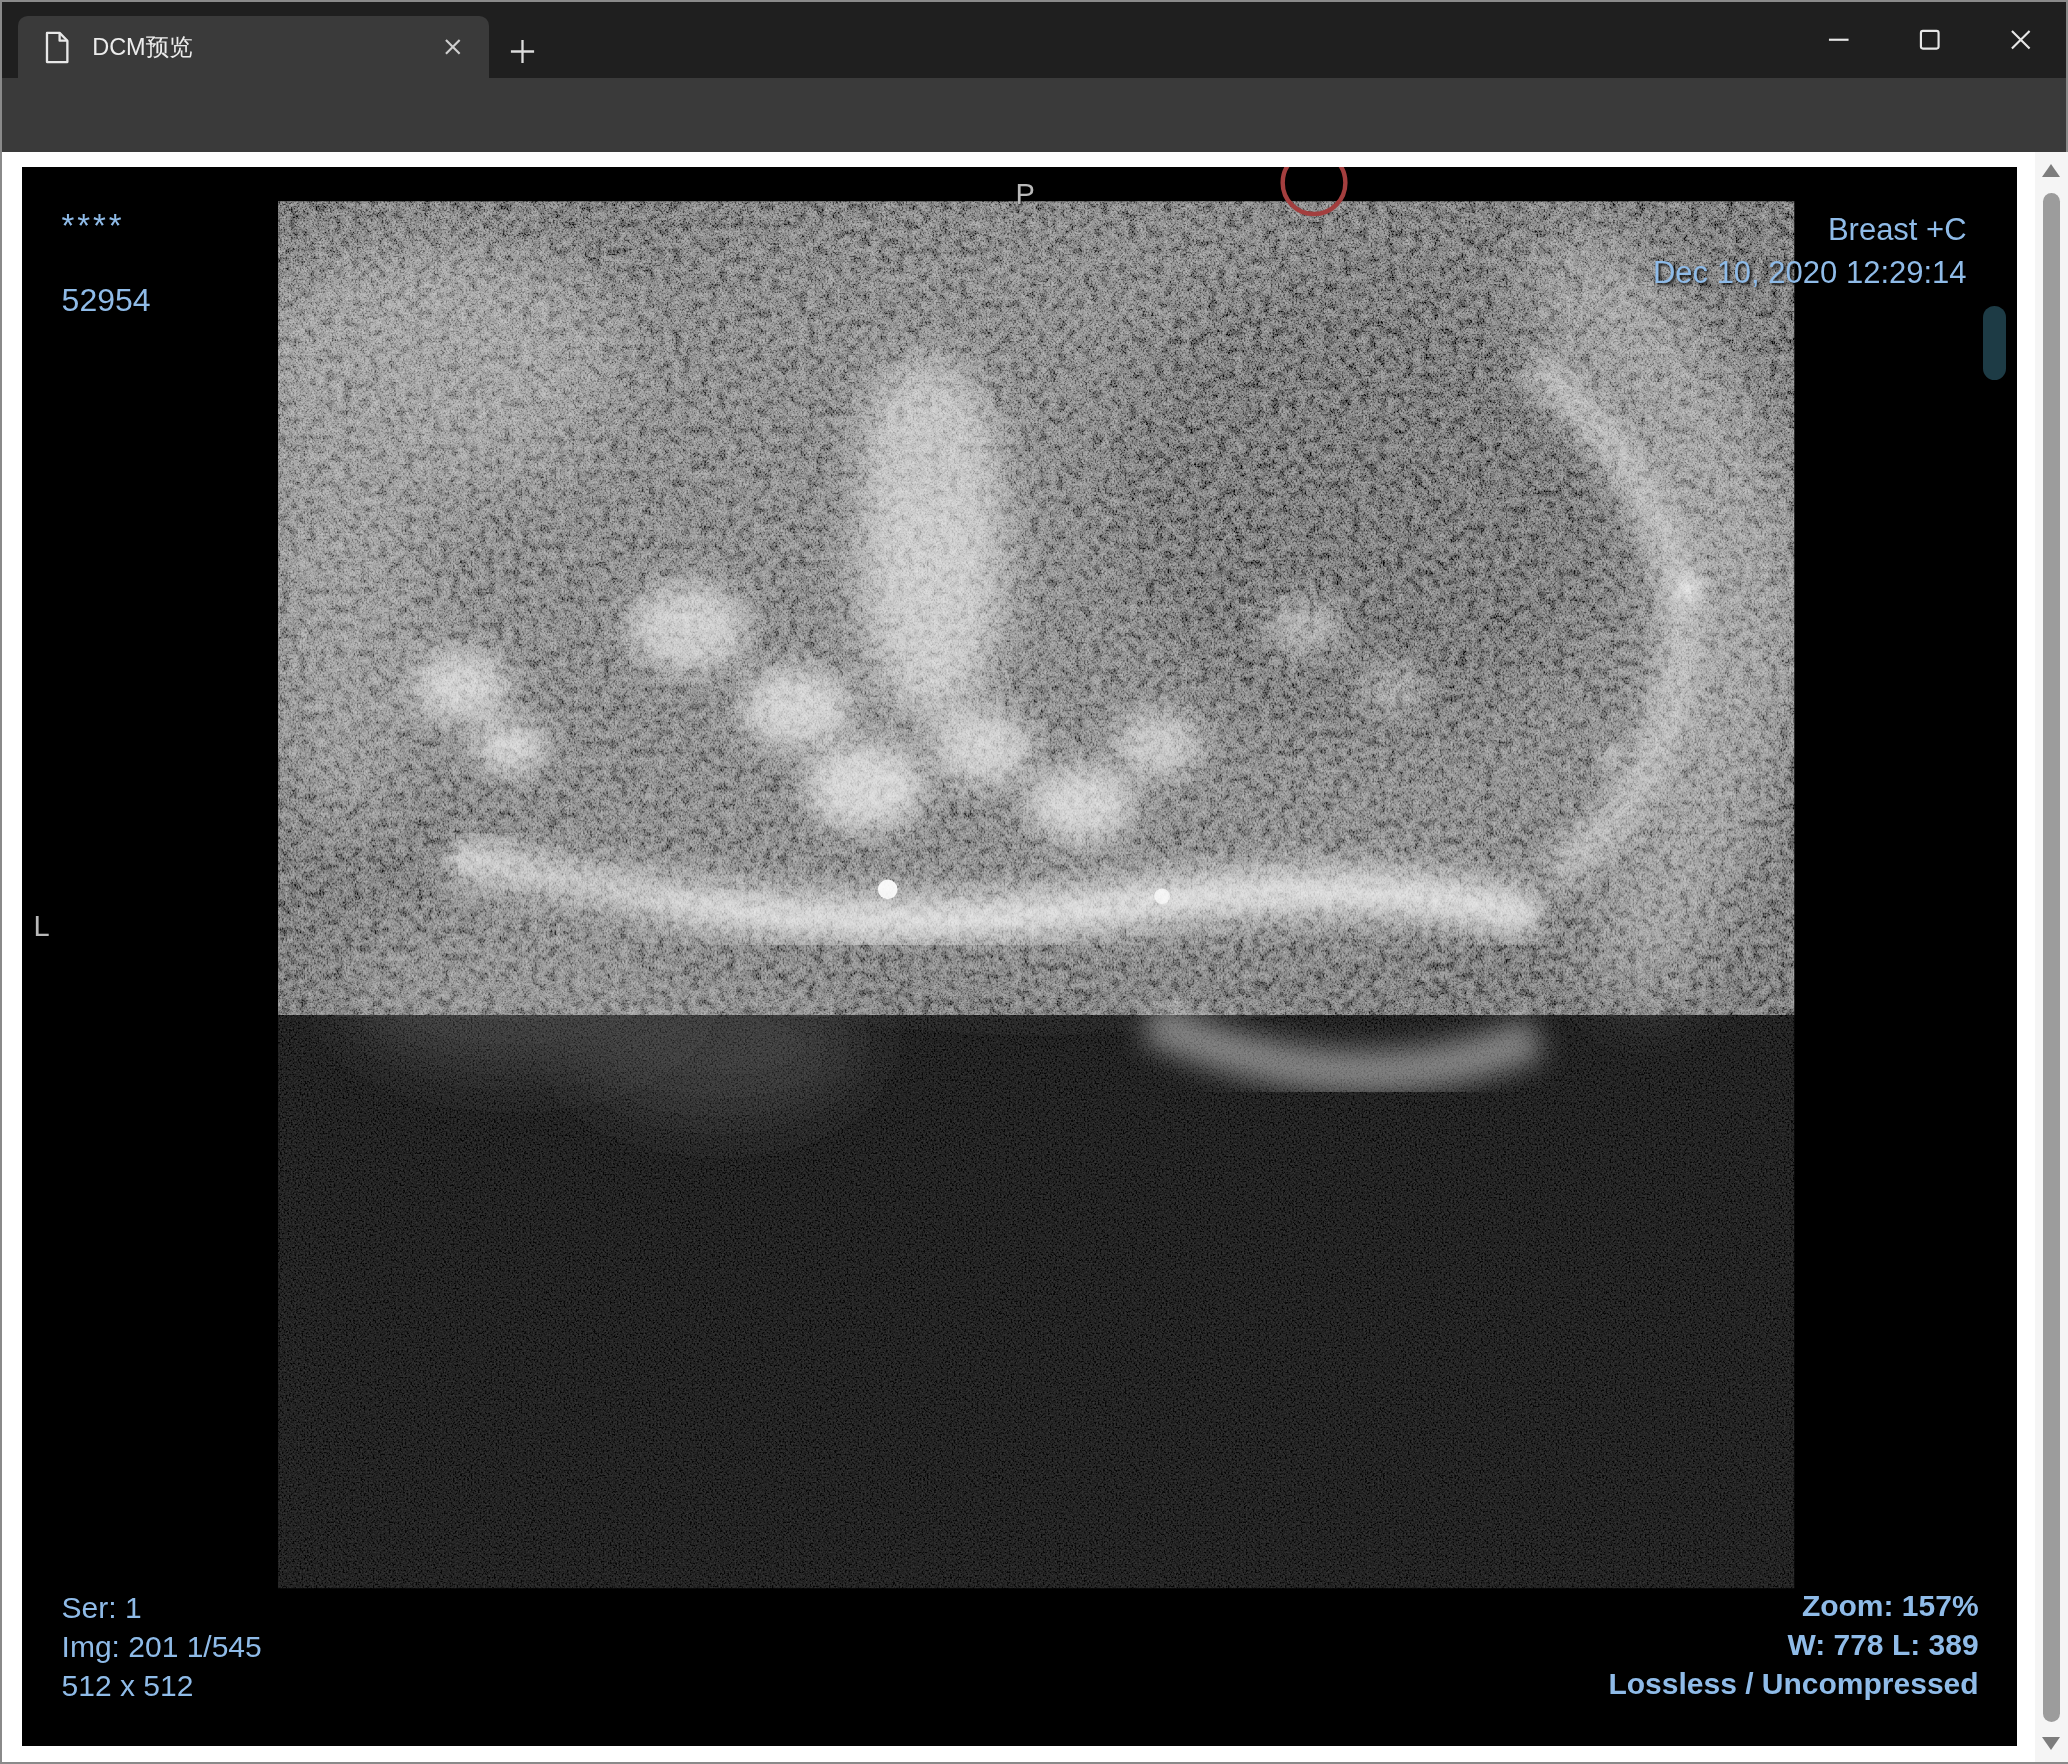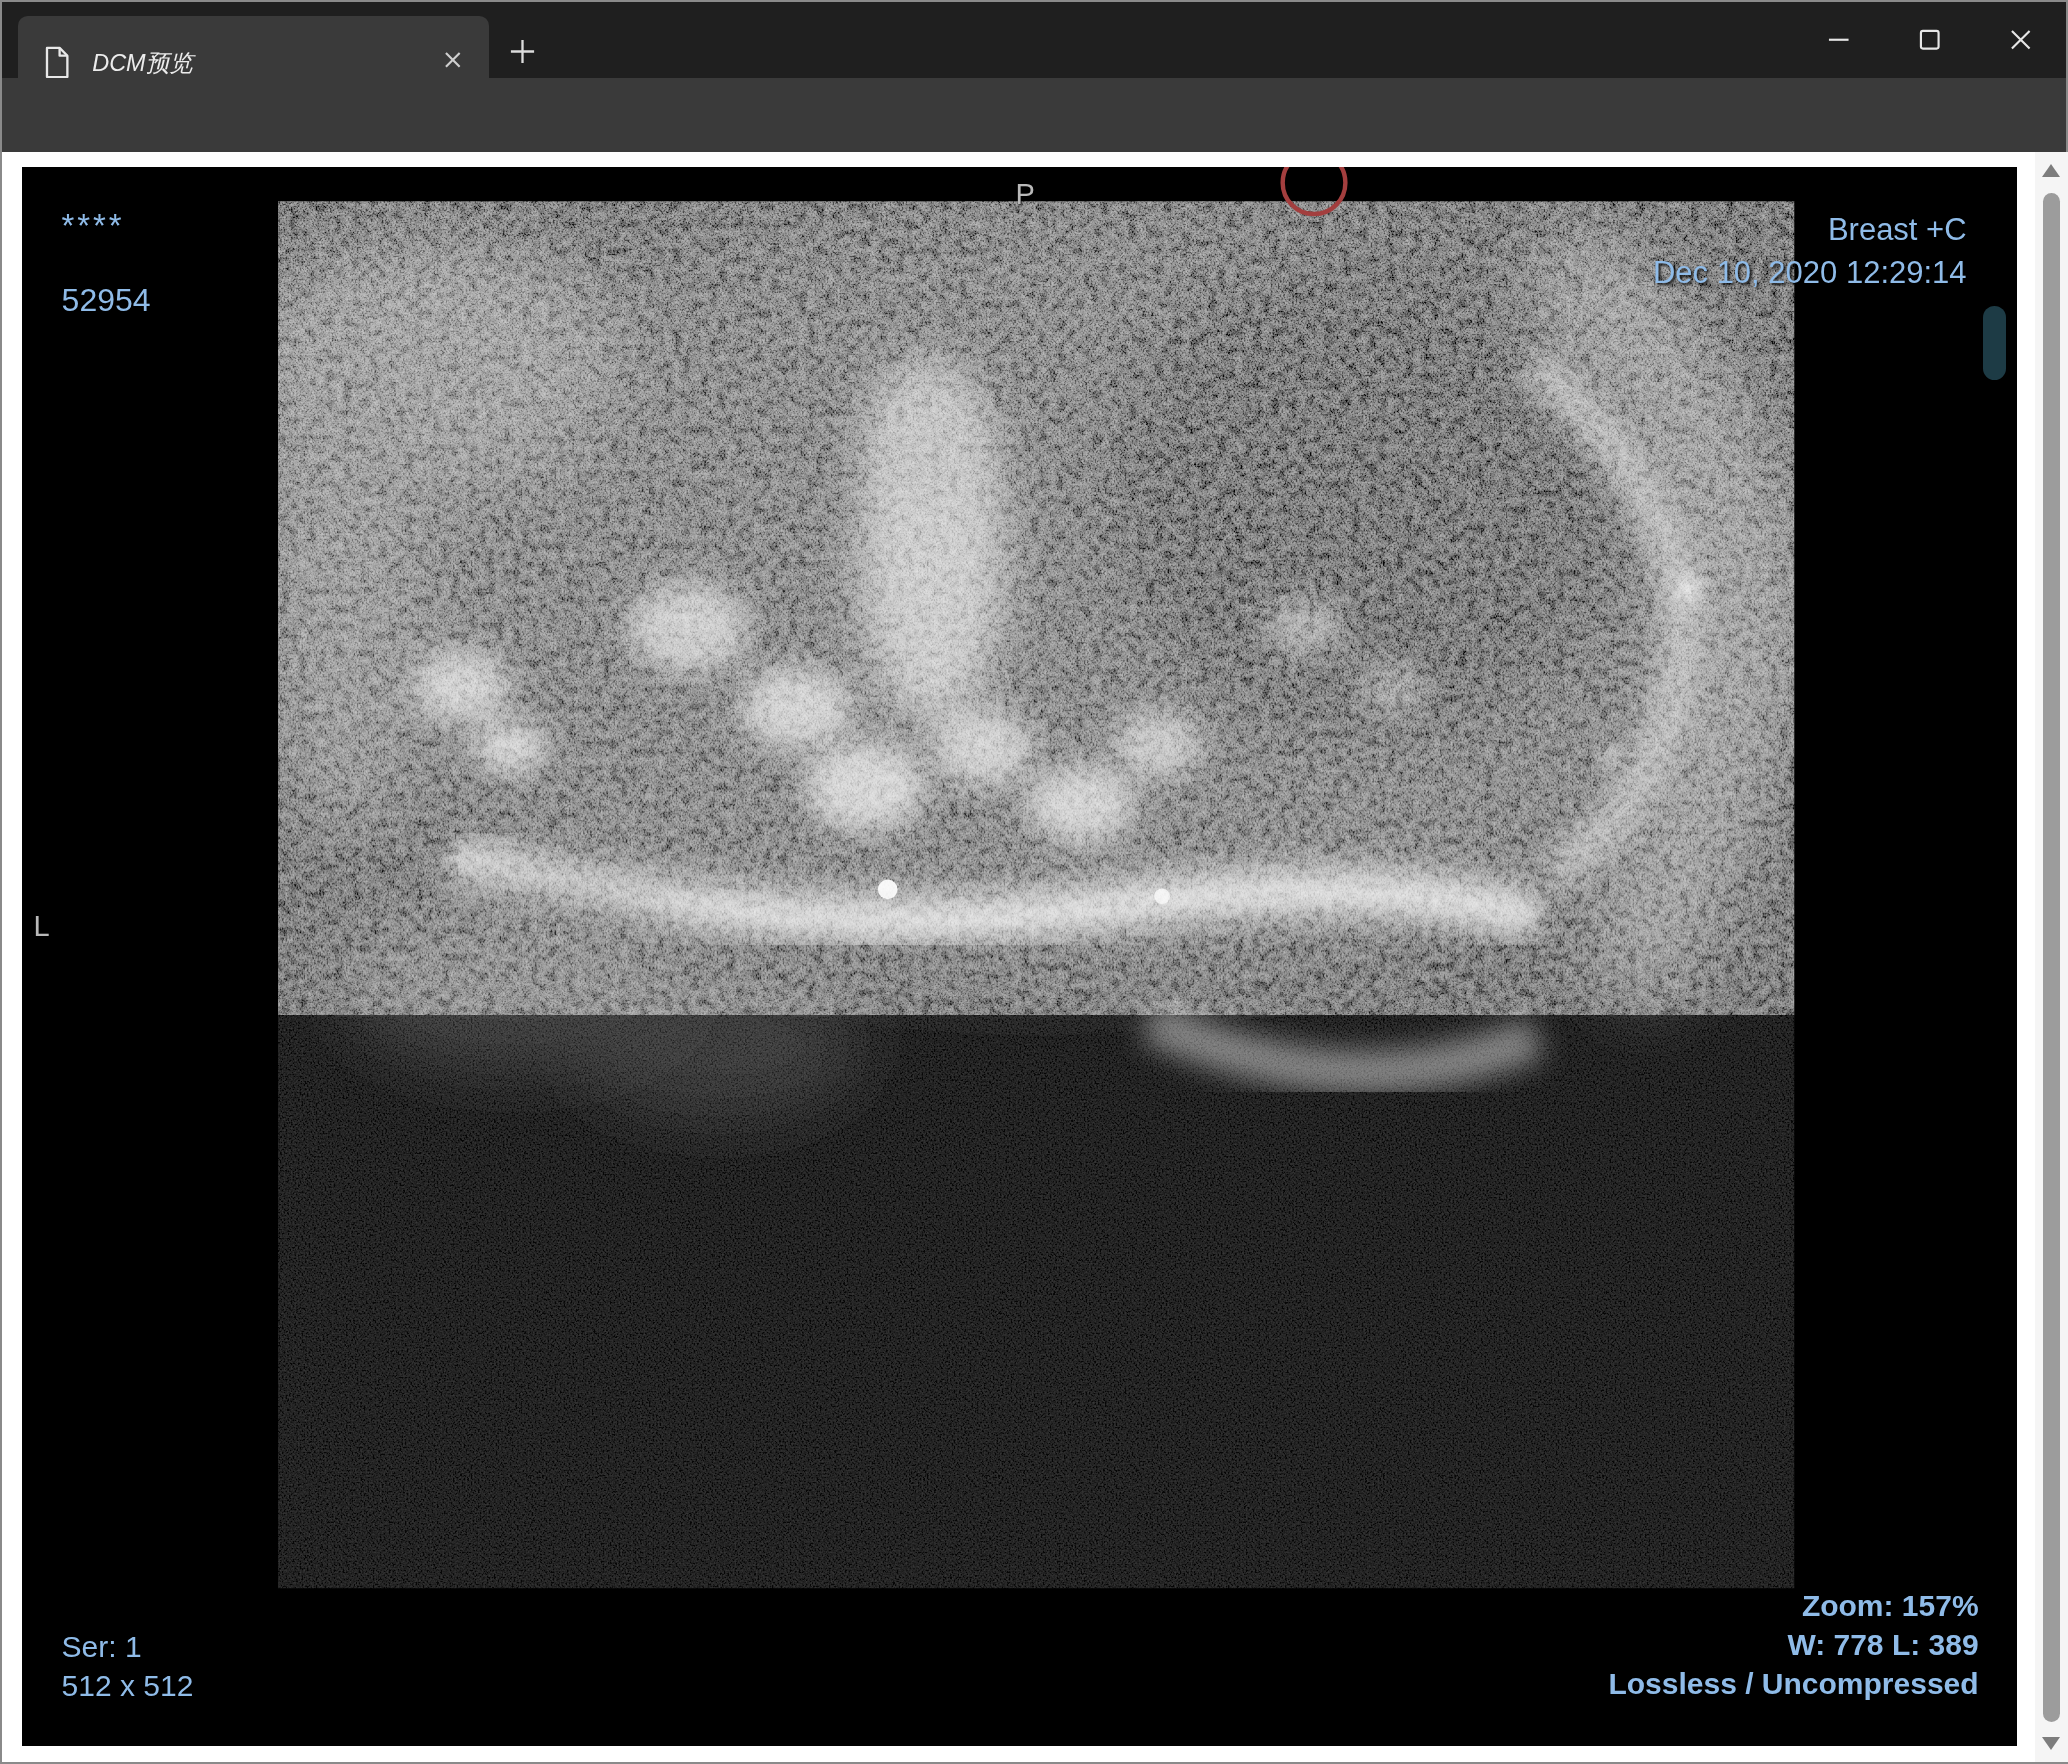--- a/index.html
+++ b/index.html
@@ -6,21 +6,21 @@
   *{box-sizing:border-box;}
   .window{
     position:relative;width:2068px;height:1764px;background:#fff;
     font-family:"Liberation Sans", sans-serif;overflow:hidden;
     box-shadow:inset 0 0 0 2px #8a8a8a;
   }
   
   .titlebar{position:absolute;left:2px;top:2px;right:2px;height:76px;background:#1f1f1f;}
   .tab{
     position:absolute;left:15.7px;top:13.7px;width:471px;height:63px;background:#3a3a3a;
-    border-radius:9.8px 9.8px 0 0;display:flex;align-items:flex-end;font-style:italic;
+    border-radius:9.8px 9.8px 0 0;display:flex;align-items:center;
   }
   .tab .favicon{margin-left:25.5px;display:flex;}
   .tab .tab-title{margin-left:21.6px;color:#ececec;font-size:23.5px;white-space:nowrap;flex:1;}
   .tab .tab-close{margin-right:17.6px;display:flex;align-items:center;justify-content:center;width:37px;height:37px;border-radius:5.9px;cursor:default;}
   .newtab{position:absolute;left:502px;top:31px;width:37px;height:37px;display:flex;align-items:center;justify-content:center;border-radius:5.9px;}
   .wincontrols{position:absolute;right:0;top:0;height:76px;display:flex;}
   .winbtn{width:91px;height:76px;display:flex;align-items:center;justify-content:center;}
   
   .toolbar{position:absolute;left:2px;top:78px;right:2px;height:74px;background:#3a3a3a;}
   .tool-ic{position:absolute;top:94px;display:flex;align-items:center;justify-content:center;width:43px;height:43px;border-radius:5.9px;}
@@ -275,20 +275,21 @@
         <div class="pid">52954</div>
       </div>
       <div class="ovl tr">
         <div>Breast +C</div>
         <div>Dec 10, 2020 12:29:14</div>
       </div>
       <div class="marker p">P</div>
       <div class="marker l">L</div>
       <div class="ovl bl">
         <div>Ser: 1</div>
+        <div>Img: 201 1/545</div>
         <div>512 x 512</div>
       </div>
       <div class="ovl br">
         <div>Zoom: 157%</div>
         <div>W: 778 L: 389</div>
         <div>Lossless / Uncompressed</div>
       </div>
       <div class="scroll-pill"></div>
     </div>
 

